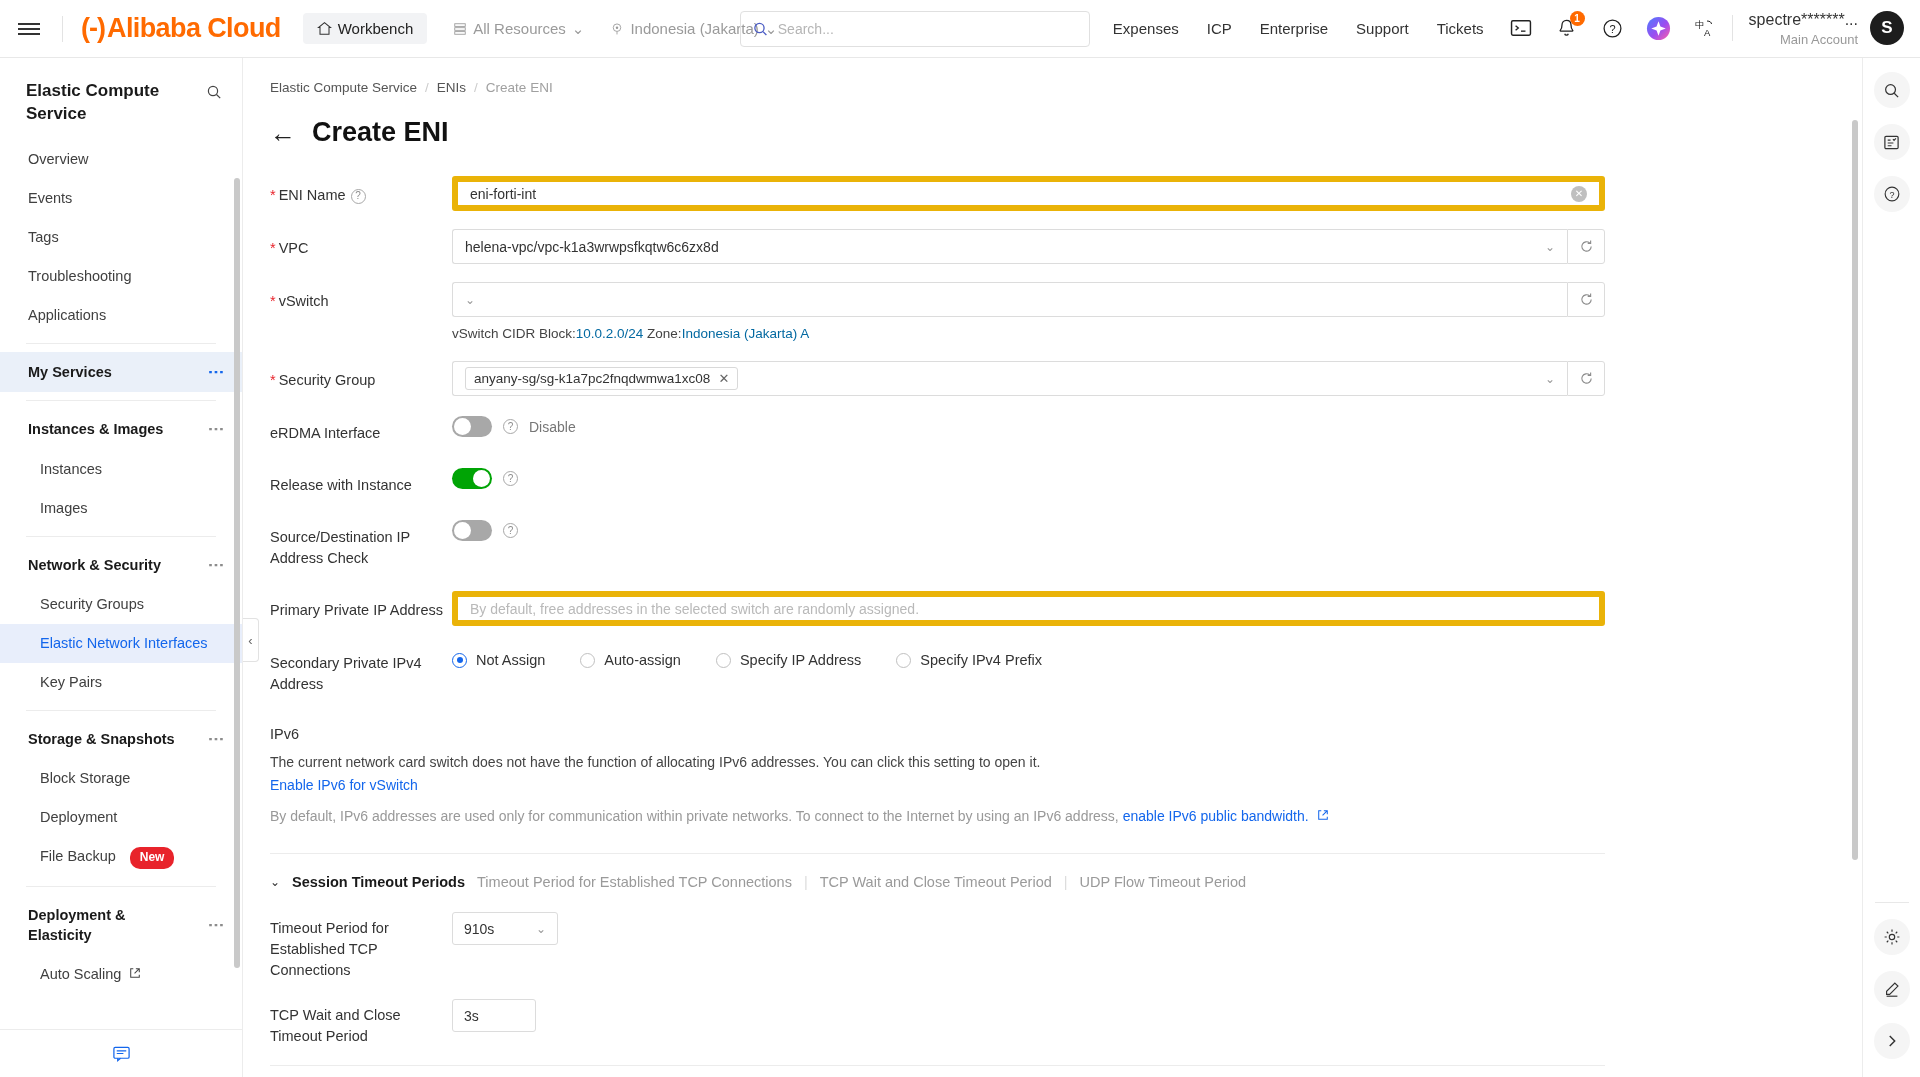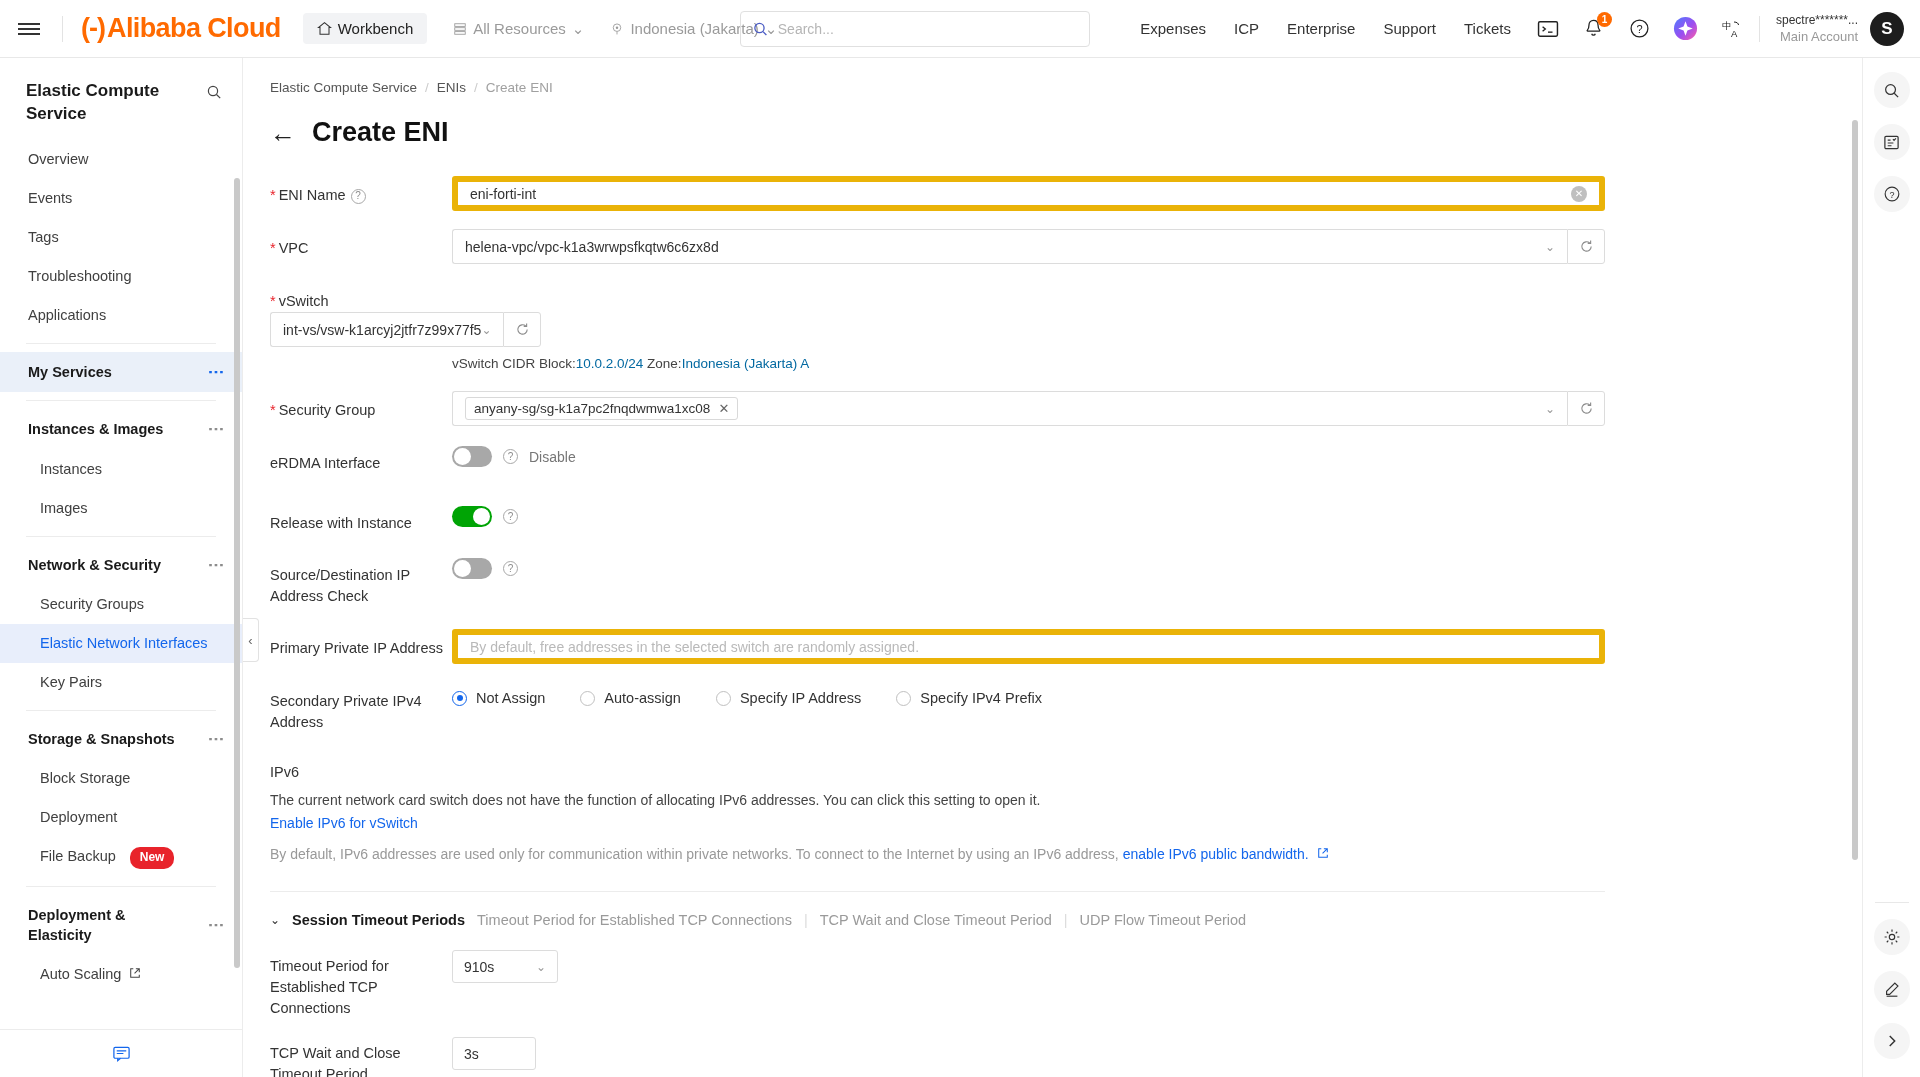--- a/index.html
+++ b/index.html
@@ -47,21 +47,21 @@
   .search-box input::placeholder { color:#b5b5b5; }
   .hdr-right { margin-left:auto; display:flex; align-items:center; gap:0; padding-right:16px; }
   .hdr-link { font-size:15px; color:#333; padding:0 14px; cursor:pointer; white-space:nowrap; }
   .icon-btn { width:36px; height:36px; display:flex; align-items:center; justify-content:center; cursor:pointer; position:relative; margin:0 5px; }
   .badge {
     position:absolute; top:1px; right:0px; background:#ff6a00; color:#fff;
     font-size:10px; border-radius:50%; width:15px; height:15px;
     display:flex; align-items:center; justify-content:center; font-weight:bold;
   }
   .acct { display:flex; flex-direction:column; align-items:flex-end; margin-left:12px; line-height:1.35; }
-  .acct-name { font-size:12px; color:#333; max-width:130px; overflow:hidden; white-space:nowrap; }
+  .acct-name { font-size:16px; color:#333; max-width:130px; overflow:hidden; white-space:nowrap; }
   .acct-type { font-size:13px; color:#999; }
   .avatar {
     width:34px; height:34px; border-radius:50%; background:#1d1d1d; color:#fff;
     display:flex; align-items:center; justify-content:center;
     font-size:17px; font-weight:bold; margin-left:12px; cursor:pointer;
   }
 
   
   .body-wrap { display:flex; height:1019px; position:relative; }
 
@@ -453,28 +453,27 @@
             <div class="refresh-btn">
               <svg width="15" height="15" viewBox="0 0 16 16">
                 <path d="M13 8a5 5 0 1 1-1.6-3.7" fill="none" stroke="#8c8c8c" stroke-width="1.2"></path>
                 <path d="M12.4 1.6v3.1H9.3" fill="none" stroke="#8c8c8c" stroke-width="1.2"></path>
               </svg>
             </div>
           </div>
         </div>
       </div>
 
-      <div class="frow" style="margin-bottom:6px;flex-direction:column;">
+      <div class="frow" style="margin-bottom:6px;">
         <div class="flabel">
           <span class="req">*</span><span>vSwitch</span>
         </div>
         <div class="fctl">
           <div class="sel-group">
             <div class="sel">
-              <span class="val">int-vs/vsw-k1arcyj2jtfr7z99x77f5</span>
               <span class="chev">⌄</span>
             </div>
             <div class="refresh-btn">
               <svg width="15" height="15" viewBox="0 0 16 16">
                 <path d="M13 8a5 5 0 1 1-1.6-3.7" fill="none" stroke="#8c8c8c" stroke-width="1.2"></path>
                 <path d="M12.4 1.6v3.1H9.3" fill="none" stroke="#8c8c8c" stroke-width="1.2"></path>
               </svg>
             </div>
           </div>
         </div>
@@ -506,21 +505,21 @@
             <div class="refresh-btn">
               <svg width="15" height="15" viewBox="0 0 16 16">
                 <path d="M13 8a5 5 0 1 1-1.6-3.7" fill="none" stroke="#8c8c8c" stroke-width="1.2"></path>
                 <path d="M12.4 1.6v3.1H9.3" fill="none" stroke="#8c8c8c" stroke-width="1.2"></path>
               </svg>
             </div>
           </div>
         </div>
       </div>
 
-      <div class="frow" style="margin-bottom:30px;">
+      <div class="frow" style="margin-bottom:22px;">
         <div class="flabel">eRDMA Interface</div>
         <div class="fctl">
           <div class="toggle-row" style="padding-top:2px;">
             <div class="toggle off">
                 <div class="knob"></div>
               </div>
             <span class="qmark" style="margin-left:0;">?</span>
             <span class="toggle-text">Disable</span>
           </div>
         </div>

